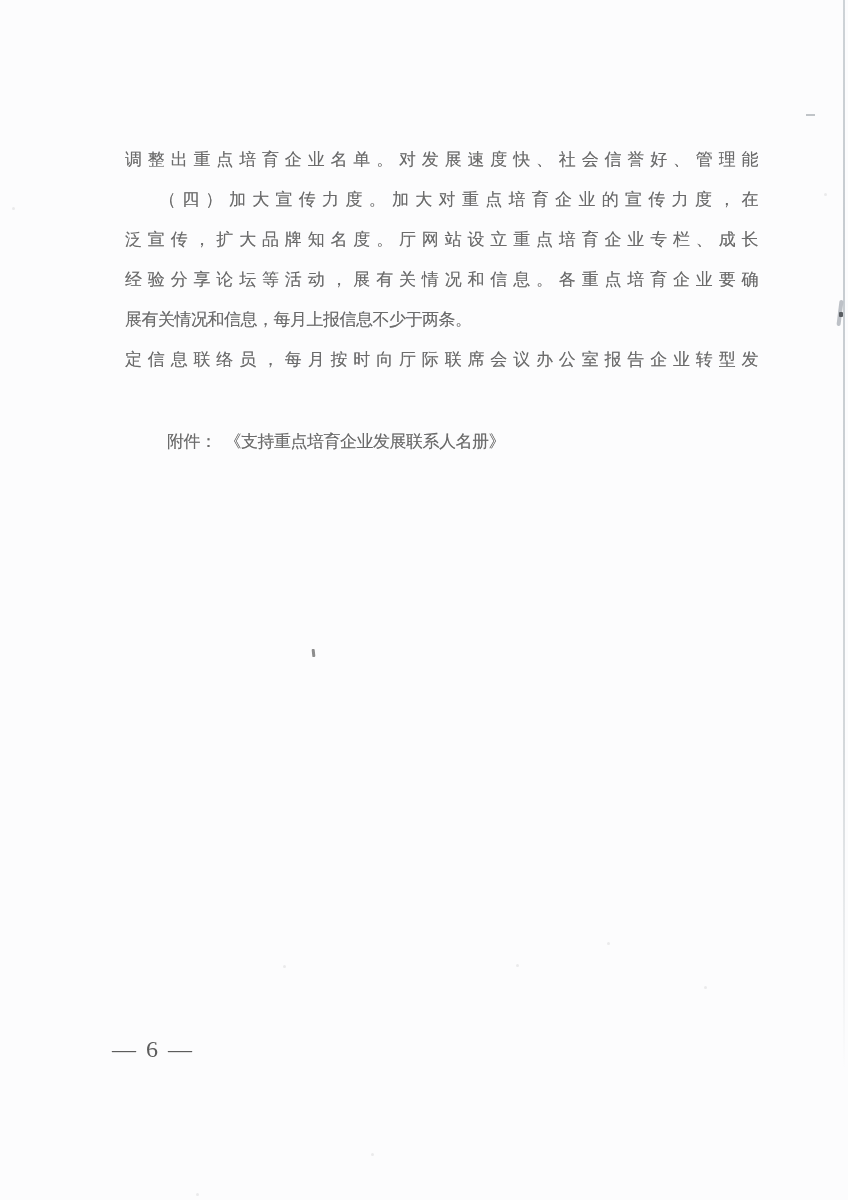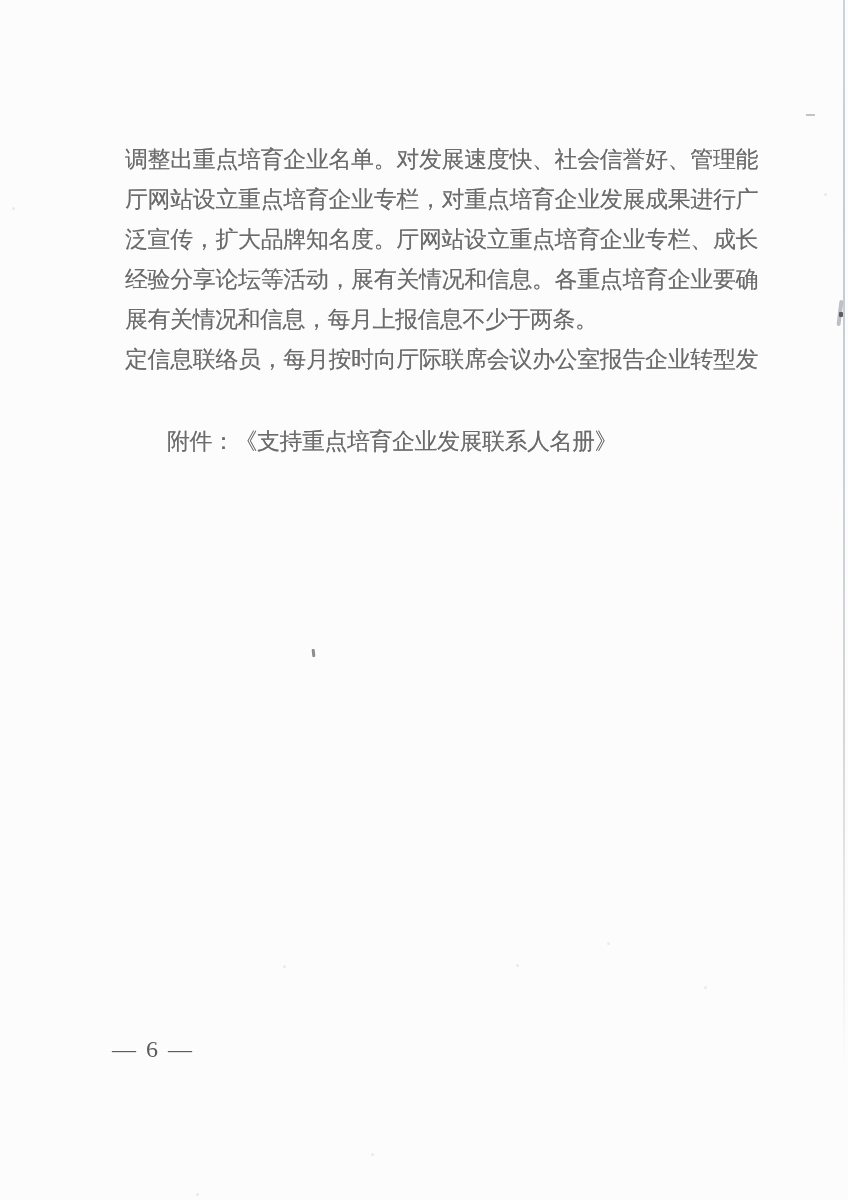--- a/index.html
+++ b/index.html
@@ -16,21 +16,21 @@
     background: #fcfcfd;
     overflow: hidden;
     font-family: "Liberation Serif", "DejaVu Serif", serif;
   }
   
   .textblock {
     position: absolute;
     left: 125px;
     top: 140px;
     width: 633px;
-    font-size: 23px;
+    font-size: 17px;
     line-height: 40px;
     letter-spacing: -0.5px;
     color: #6b6b6b;
     text-shadow: 0 0 0.4px rgba(107,107,107,0.55);
   }
   .line {
     height: 40px;
     text-align: justify;
     white-space: nowrap;
   }
@@ -41,20 +41,21 @@
   .line.indent {
     text-indent: 2em;
   }
   .attachment {
     margin-top: 42px;
     height: 40px;
     text-indent: 42px;
     white-space: nowrap;
   }
   .attachment-title {
+    margin-left: 8px;
   }
   .page-number {
     position: absolute;
     left: 112px;
     top: 1035px;
     font-size: 24px;
     line-height: 28px;
     letter-spacing: 2px;
     color: #5c5c5c;
   }
@@ -119,21 +120,21 @@
     opacity: 0.18;
   }
 </style>
 </head>
 <body>
 
 <div class="page">
 
   <div class="textblock">
     <div class="line fill">调整出重点培育企业名单。对发展速度快、社会信誉好、管理能</div>
-    <div class="line fill">厅网站设立重点培育企业专栏，对重点培育企业发展成果进行广</div>
+    <div class="line fill indent">（四）加大宣传力度。加大对重点培育企业的宣传力度，在</div>
     <div class="line fill">泛宣传，扩大品牌知名度。厅网站设立重点培育企业专栏、成长</div>
     <div class="line fill">经验分享论坛等活动，展有关情况和信息。各重点培育企业要确</div>
     <div class="line">展有关情况和信息，每月上报信息不少于两条。</div>
     <div class="line fill">定信息联络员，每月按时向厅际联席会议办公室报告企业转型发</div>
 
     <div class="attachment">
       <span>附件：</span><span class="attachment-title">《支持重点培育企业发展联系人名册》</span>
     </div>
   </div>
 

